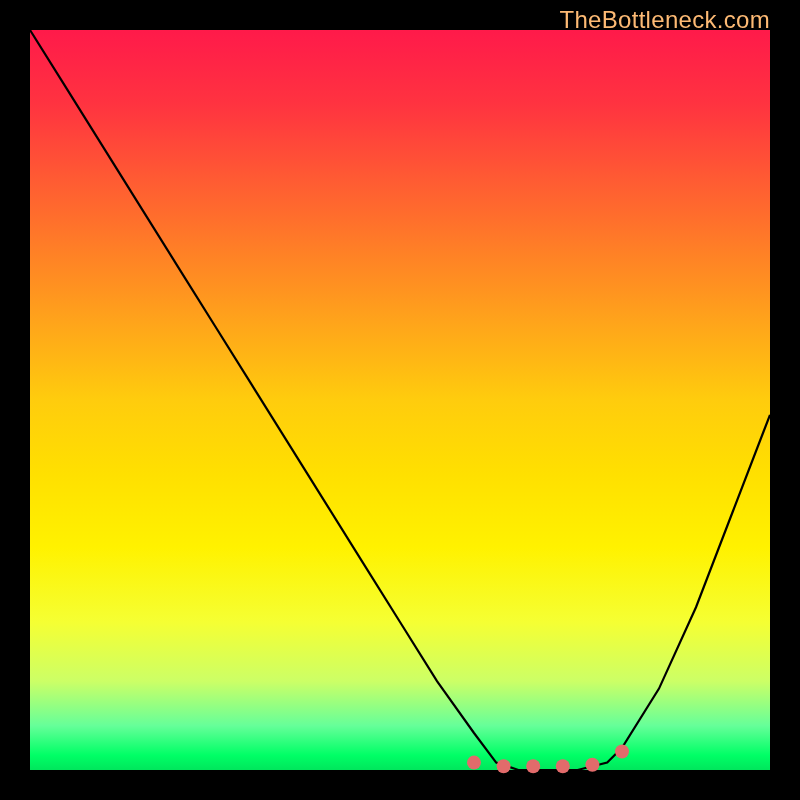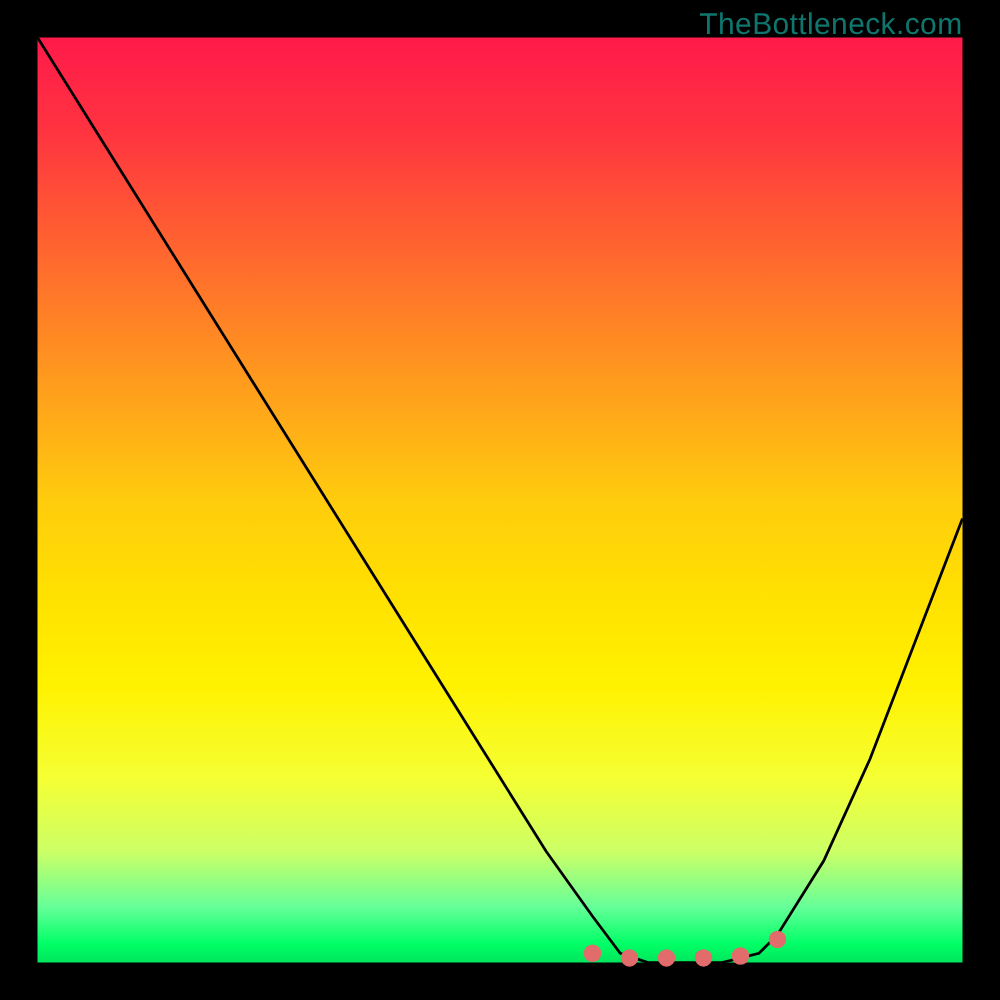--- a/index.html
+++ b/index.html
@@ -31,21 +31,21 @@
       #00ff66 98%,
       #00e65c 100%
     );
   }
   .watermark {
     position: absolute;
     top: 6px;
     right: 30px;
     font-family: Arial, Helvetica, sans-serif;
     font-size: 24px;
-    color: #0f766e;
+    color: #fdba74;
     letter-spacing: 0.3px;
   }
   svg.curve {
     position: absolute;
     left: 0;
     top: 0;
     width: 740px;
     height: 740px;
     overflow: visible;
   }

